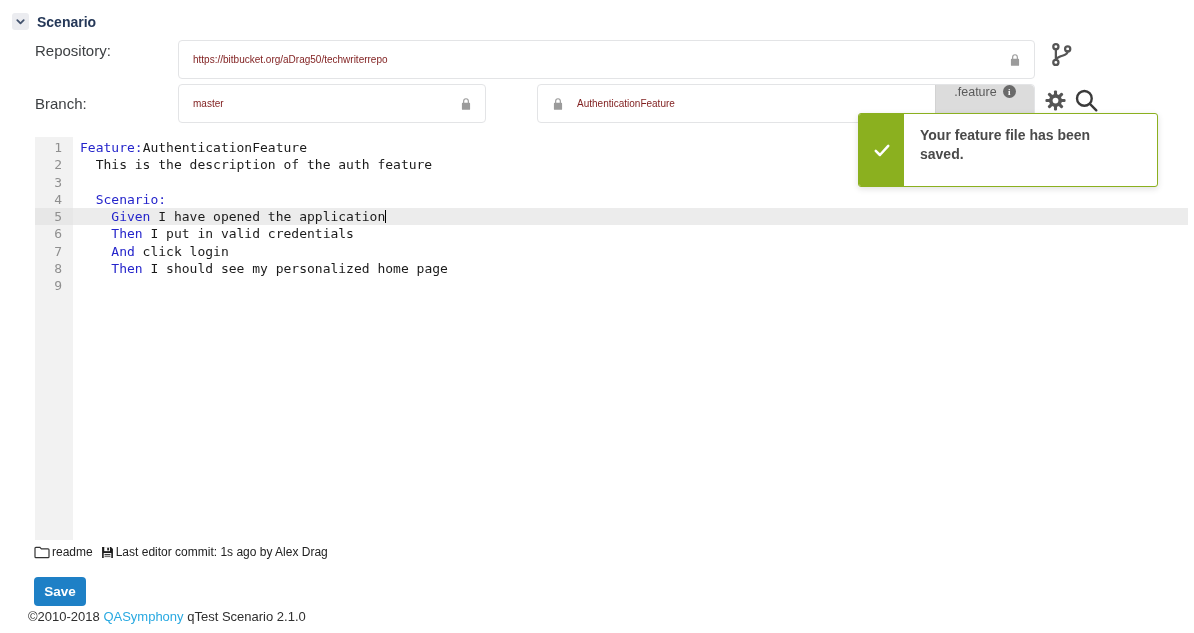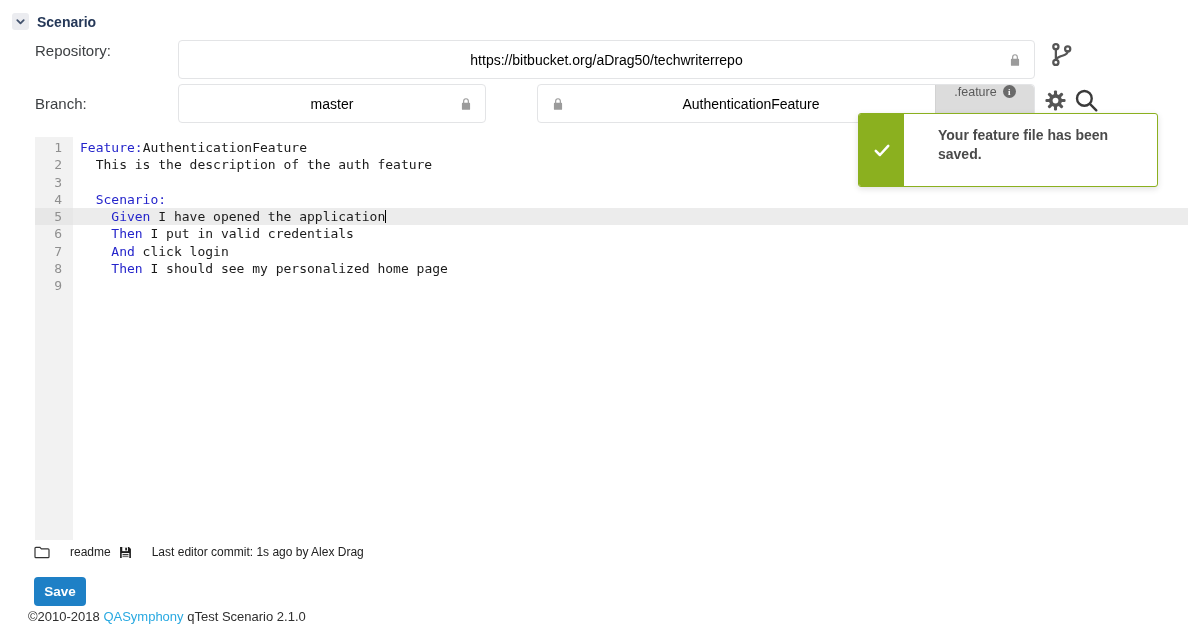--- a/index.html
+++ b/index.html
@@ -14,21 +14,21 @@
 
   
   .lbl { position:absolute; font-size:15px; color:#3c3f42; }
   .lbl-repo { left:35px; top:42px; }
   .lbl-branch { left:35px; top:95px; }
 
   
   .field { position:absolute; background:#fff; border:1px solid #e3e4e6; border-radius:4px;
            height:39px; display:flex; align-items:center; }
   .field input { border:none; outline:none; background:transparent; width:100%;
-                 font-family:"Liberation Sans",sans-serif; font-size:14px; color:#000000; padding:0 14px;text-align:center; }
+                 font-family:"Liberation Sans",sans-serif; font-size:10px; color:#7f1d1d; padding:0 14px; }
   .f-repo { left:178px; top:40px; width:857px; }
   .f-branch { left:178px; top:84px; width:308px; }
   .f-file { left:537px; top:84px; width:498px; padding-left:13px; }
   .f-file input { padding:0 10px 0 12px; flex:1; }
   .lock-right { position:absolute; right:12px; top:12px; }
   .addon { width:99px; height:100%; background:#dcdcdc; border-left:1px solid #d2d2d2;
            border-radius:0 4px 4px 0; display:flex; justify-content:center;
            gap:6px; font-size:12.5px; color:#5a5a5a; flex:none; }
   .info-circle { width:13px; height:13px; background:#6a6a6a; border-radius:50%; color:#fff;
                  font-size:9px; font-weight:700; display:flex; align-items:center; justify-content:center;
@@ -40,38 +40,38 @@
   .gear-pos { left:1044px; top:89px; }
   .search-pos { left:1073px; top:87px; }
 
   
   .toast { position:absolute; left:858px; top:113px; width:300px; height:74px; background:#fff;
            border:1px solid #8bb01f; border-radius:3px; display:flex; z-index:20;
            box-shadow:0 2px 6px rgba(0,0,0,.12); overflow:hidden; }
   .toast-check { width:45px; background:#8bb01f; display:flex; align-items:center;
                  justify-content:center; flex:none; }
   .toast-msg { padding:12px 16px; font-size:14px; font-weight:700; color:#4a4a4a;
-               line-height:19px; width:225px;margin-left:18px; }
+               line-height:19px; width:225px; }
 
   
   .editor { position:absolute; left:35px; top:137px; width:1153px; height:403px; background:#fff; cursor:text; }
   .gutter-bg { position:absolute; left:0; top:0; width:38px; height:100%; background:#f2f2f2; }
   #editor-lines { position:relative; padding-top:2px; }
   .ed-row { display:flex; height:17.3px; font-family:"DejaVu Sans Mono",monospace; font-size:13px; line-height:17.3px; }
   .ed-gutter { width:38px; flex:none; text-align:right; padding-right:11px; color:#8f8f8f; background:#f2f2f2; }
   .ed-code { white-space:pre; padding-left:7px; color:#1b1b1b; flex:1; }
   .kw { color:#2525cb; }
   .ed-row.active .ed-code { background:#ececec; }
   .ed-row.active .ed-gutter { background:#e7e7e7; }
   .cursor { display:inline-block; width:1px; height:13px; background:#000; vertical-align:-2px; }
 
   
   .statusline { position:absolute; left:34px; top:545px; display:flex; align-items:center;
                 font-size:12px; color:#222; }
-  .statusline .gap-s { margin-left:20px; }
+  .statusline .gap-s { margin-left:2px; }
   .statusline .gap-m { margin-left:8px; }
 
   
   .save-btn { position:absolute; left:34px; top:577px; width:52px; height:29px; background:#1e80c6;
               border:none; border-radius:4px; color:#fff; font-weight:700; font-size:13.5px;
               font-family:"Liberation Sans",sans-serif; cursor:pointer; }
 
   
   .footer { position:absolute; left:28px; top:609px; font-size:13px; color:#2e2e2e; }
   .footer a { color:#29a9e1; text-decoration:none; cursor:pointer; }

